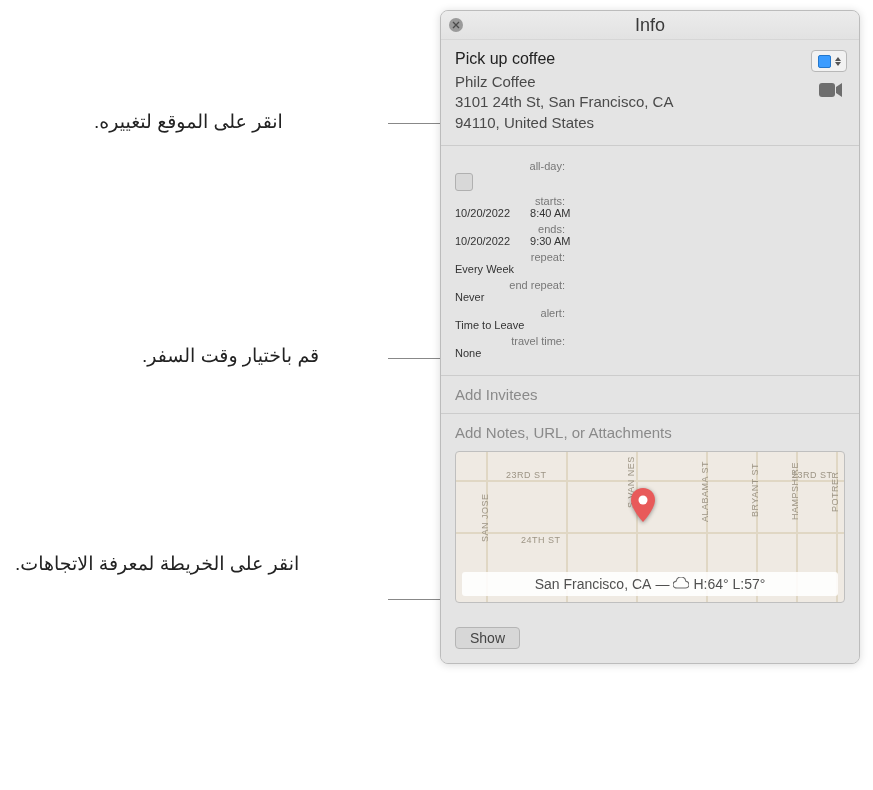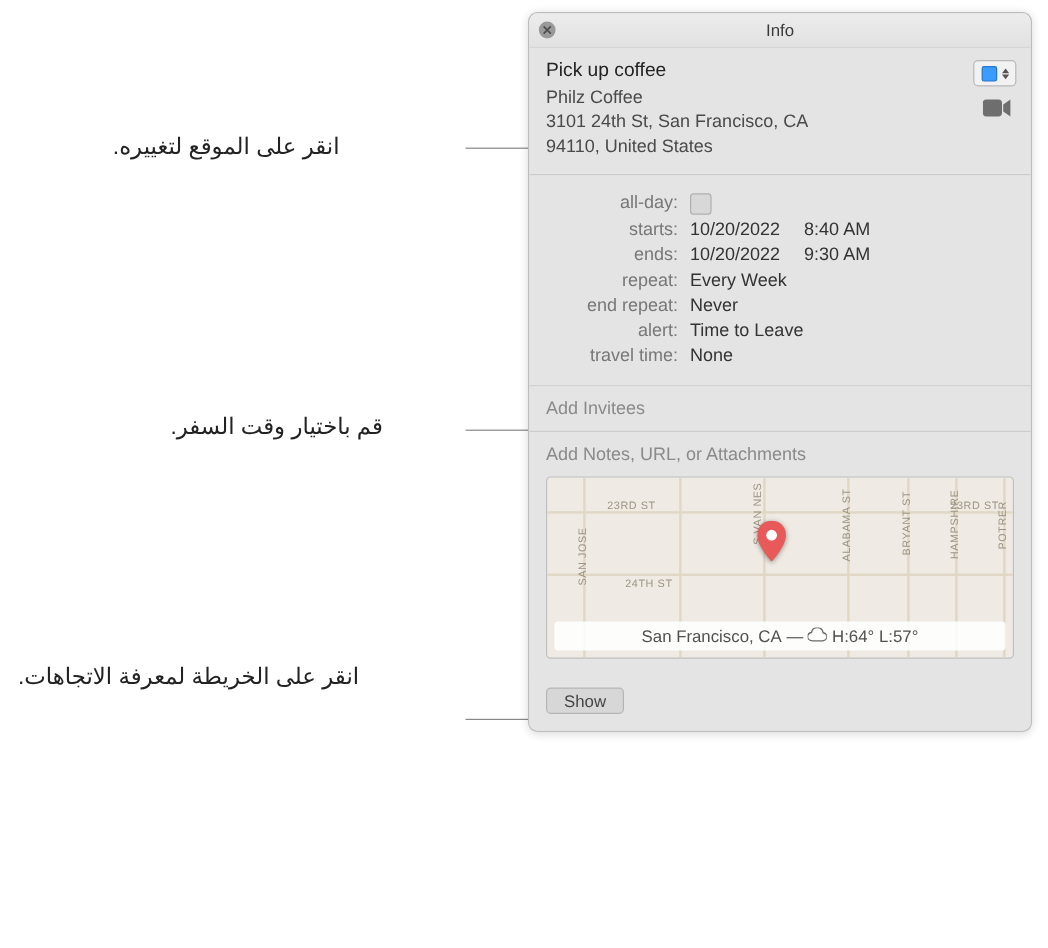--- a/index.html
+++ b/index.html
@@ -37,21 +37,21 @@
   width: 14px;
   height: 14px;
   border-radius: 50%;
   background: #9a9a9a;
   display: flex;
   align-items: center;
   justify-content: center;
 }
 .close-btn svg { width: 8px; height: 8px; }
 .titlebar-title {
-  font-size: 14px;
+  font-size: 18px;
   color: #3a3a3a;
   font-weight: 500;
 }
 .header {
   padding: 10px 14px 12px 14px;
   border-bottom: 1px solid #ccc;
   background: #e4e4e4;
   position: relative;
 }
 .event-title {
@@ -105,21 +105,22 @@
   color: #6a6a6a;
 }
 .details {
   padding: 10px 14px 12px 14px;
   border-bottom: 1px solid #ccc;
   background: #e4e4e4;
 }
 .row {
   display: flex;
   margin: 4px 0;
-  font-size: 15px;
+  font-size: 11px;
+  flex-direction: column;
 }
 .row .label {
   width: 110px;
   text-align: right;
   color: #777;
   padding-right: 10px;
 }
 .row .val {
   color: #333;
   display: flex;

